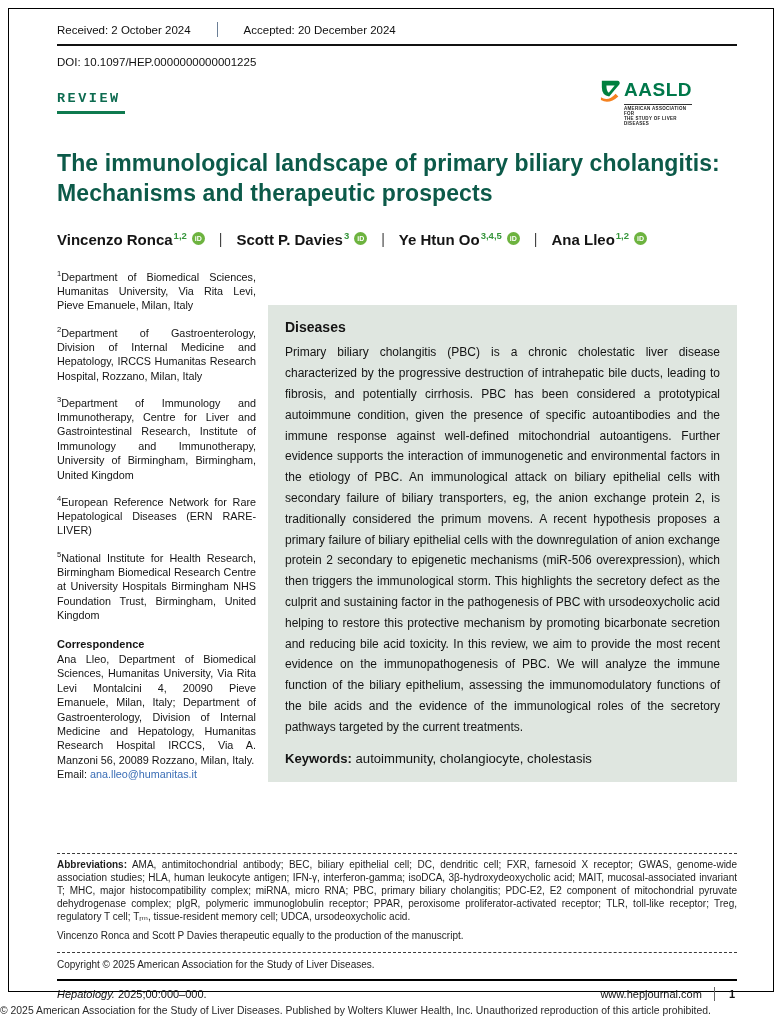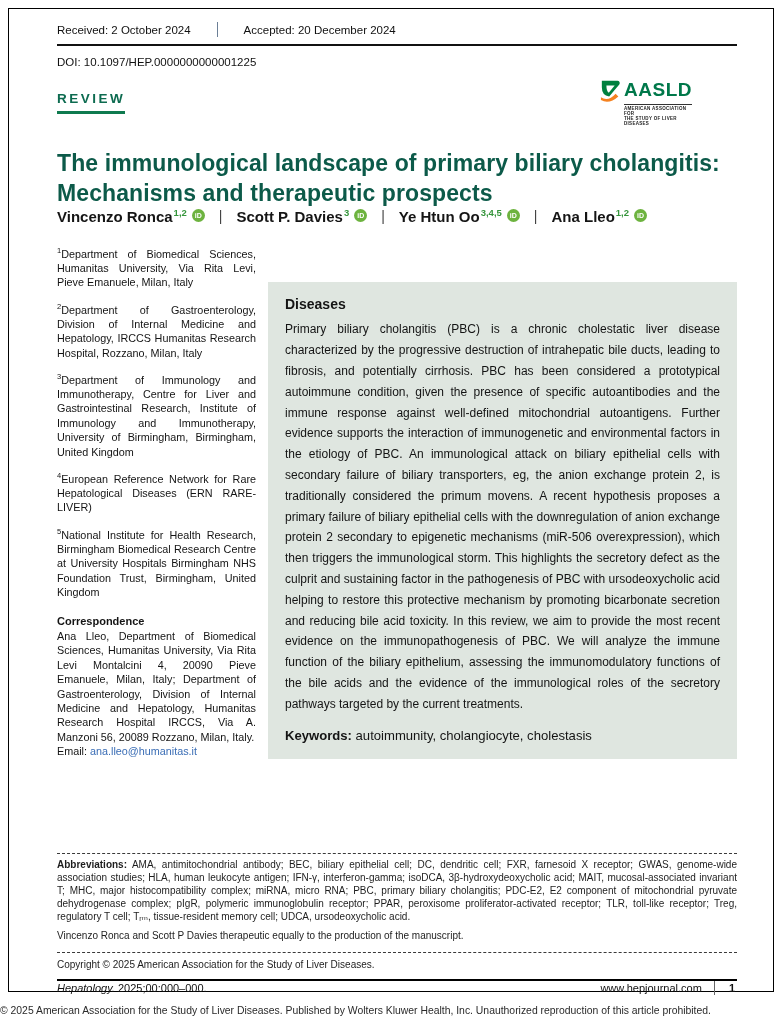--- a/index.html
+++ b/index.html
@@ -9,33 +9,33 @@
     font-family:"Liberation Sans","DejaVu Sans",sans-serif; color:#1a1a1a;
   }
   .frame { position:absolute; left:8px; top:8px; width:766px; height:984px; border:1px solid #000; pointer-events:none; }
   .content { position:absolute; left:57px; top:22px; width:680px; }
 
   .dates-row { display:flex; align-items:center; font-size:11.5px; color:#111;gap:12px; }
   .dates-divider { width:1px; height:15px; background:#6b7f96; margin:0 14px; }
   .top-rule { height:2px; background:#111; margin-top:7px; }
   .doi { font-size:11.5px; margin-top:10px; color:#111; }
 
-  .review-row { margin-top:21px; height:26px; position:relative; }
+  .review-row { margin-top:21px; height:26px; position:relative;font-family:Liberation Mono, monospace; }
   .review-label { display:inline-block; font-size:13.5px; font-weight:bold; letter-spacing:2.5px; color:#0d6b50; }
   .review-underline { width:68px; height:2.5px; background:#0f7a4f; margin-top:4px; }
 
   .logo { position:absolute; right:45px; top:55px; width:92px; text-align:left; }
   .logo-top { display:flex; align-items:center; }
   .logo-word { font-size:19px; font-weight:bold; color:#00784a; letter-spacing:0.5px; margin-left:2px; }
   .logo-tagline { border-top:1px solid #333; margin-left:24px; margin-top:1px; padding-top:1px;
     font-size:4.5px; font-weight:bold; color:#222; letter-spacing:0.3px; line-height:5px; }
 
   .title { margin-top:33px; font-size:23px; font-weight:bold; color:#0c5a49; line-height:30px; letter-spacing:0.1px; }
 
-  .authors { font-size:15px; font-weight:bold; color:#151515; display:flex; align-items:flex-start; flex-wrap:wrap; }
+  .authors { margin-top:23px; font-size:15px; font-weight:bold; color:#151515; display:flex; align-items:flex-start; flex-wrap:wrap; }
   .author { display:inline-flex; align-items:flex-start; }
   .author sup { font-size:9.5px; color:#35953b; font-weight:bold; margin-left:1px; position:relative; top:-1px; }
   .orcid { display:inline-block; width:13px; height:13px; border-radius:50%; background:#6db33f; color:#fff;
     font-size:7px; font-weight:bold; text-align:center; line-height:13px; margin-left:5px; position:relative; top:1px; }
   .author-sep { margin:0 14px; color:#444; font-weight:normal; font-size:14px; }
 
   .columns { display:flex; margin-top:19px;align-items:flex-end; }
   .left-col { width:199px; margin-right:12px; font-size:10.8px; line-height:14.4px; color:#141414; text-align:justify; }
   .left-col p { margin-bottom:10px; }
   .left-col sup { font-size:7.5px; }
@@ -49,21 +49,21 @@
   .abstract-keywords b { font-weight:bold; }
 
   .foot-cluster { position:absolute; left:57px; top:853px; width:680px; }
   .dashed-rule { border-top:1.5px dashed #3a3a3a; }
   .abbr { margin-top:5px; font-size:10px; line-height:12.9px; text-align:justify; color:#1d1d1d; }
   .abbr b { font-weight:bold; }
   .contrib { margin-top:6px; font-size:10px; color:#1d1d1d; }
   .dashed-rule-2 { border-top:1.5px dashed #3a3a3a; margin-top:11px; }
   .copyright { margin-top:6px; font-size:10px; color:#1d1d1d; }
   .thick-rule { margin-top:9px; height:2.5px; background:#000; }
-  .footer-row { display:flex; align-items:center; font-size:11px; color:#111; }
+  .footer-row { margin-top:6px; display:flex; align-items:center; font-size:11px; color:#111; }
   .footer-left { flex:1; }
   .footer-left i { font-style:italic; }
   .footer-site { margin-right:12px; }
   .footer-divider { width:1px; height:14px; background:#666; margin-right:14px; }
   .footer-page { font-weight:bold; margin-right:2px; }
 
   .bottom-notice { position:absolute; left:0; top:1005px; width:782px; font-size:10.4px; color:#2a2a2a; }
 </style>
 </head>
 <body>

